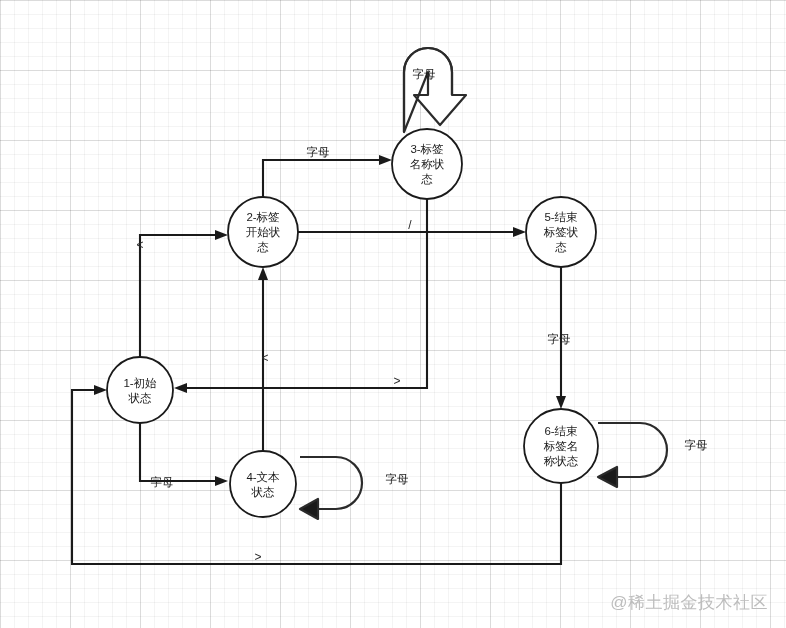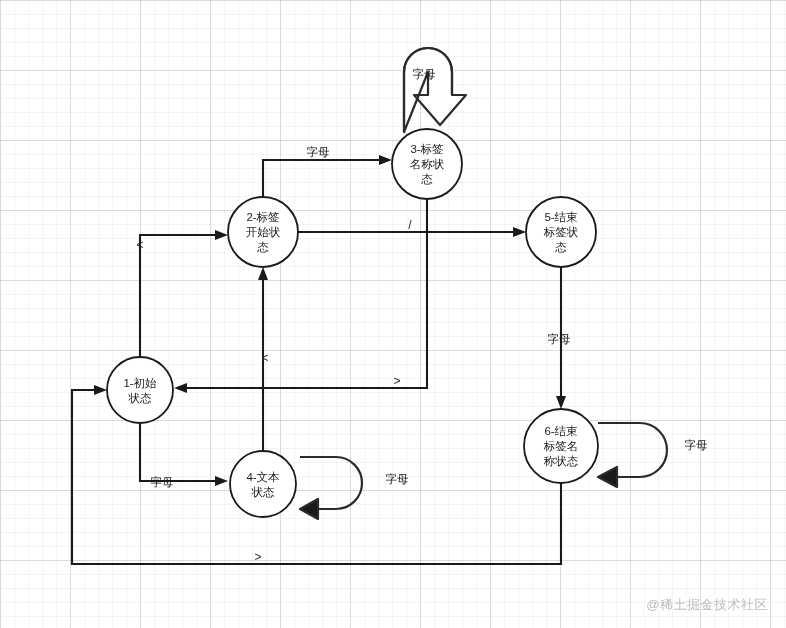--- a/index.html
+++ b/index.html
@@ -65,21 +65,21 @@
     stroke-width: 2.2;
     stroke-linejoin: round;
   }
   .arrow-head {
     fill: #1a1a1a;
   }
   #watermark {
     position: absolute;
     right: 18px;
     bottom: 14px;
-    font-size: 13px;
+    font-size: 17px;
     color: #bdbdbd;
     font-family: "Liberation Sans", "DejaVu Sans", sans-serif;
     letter-spacing: 0.5px;
     user-select: none;
     margin-left: 6px;
   }
 </style>
 </head>
 <body>
 

